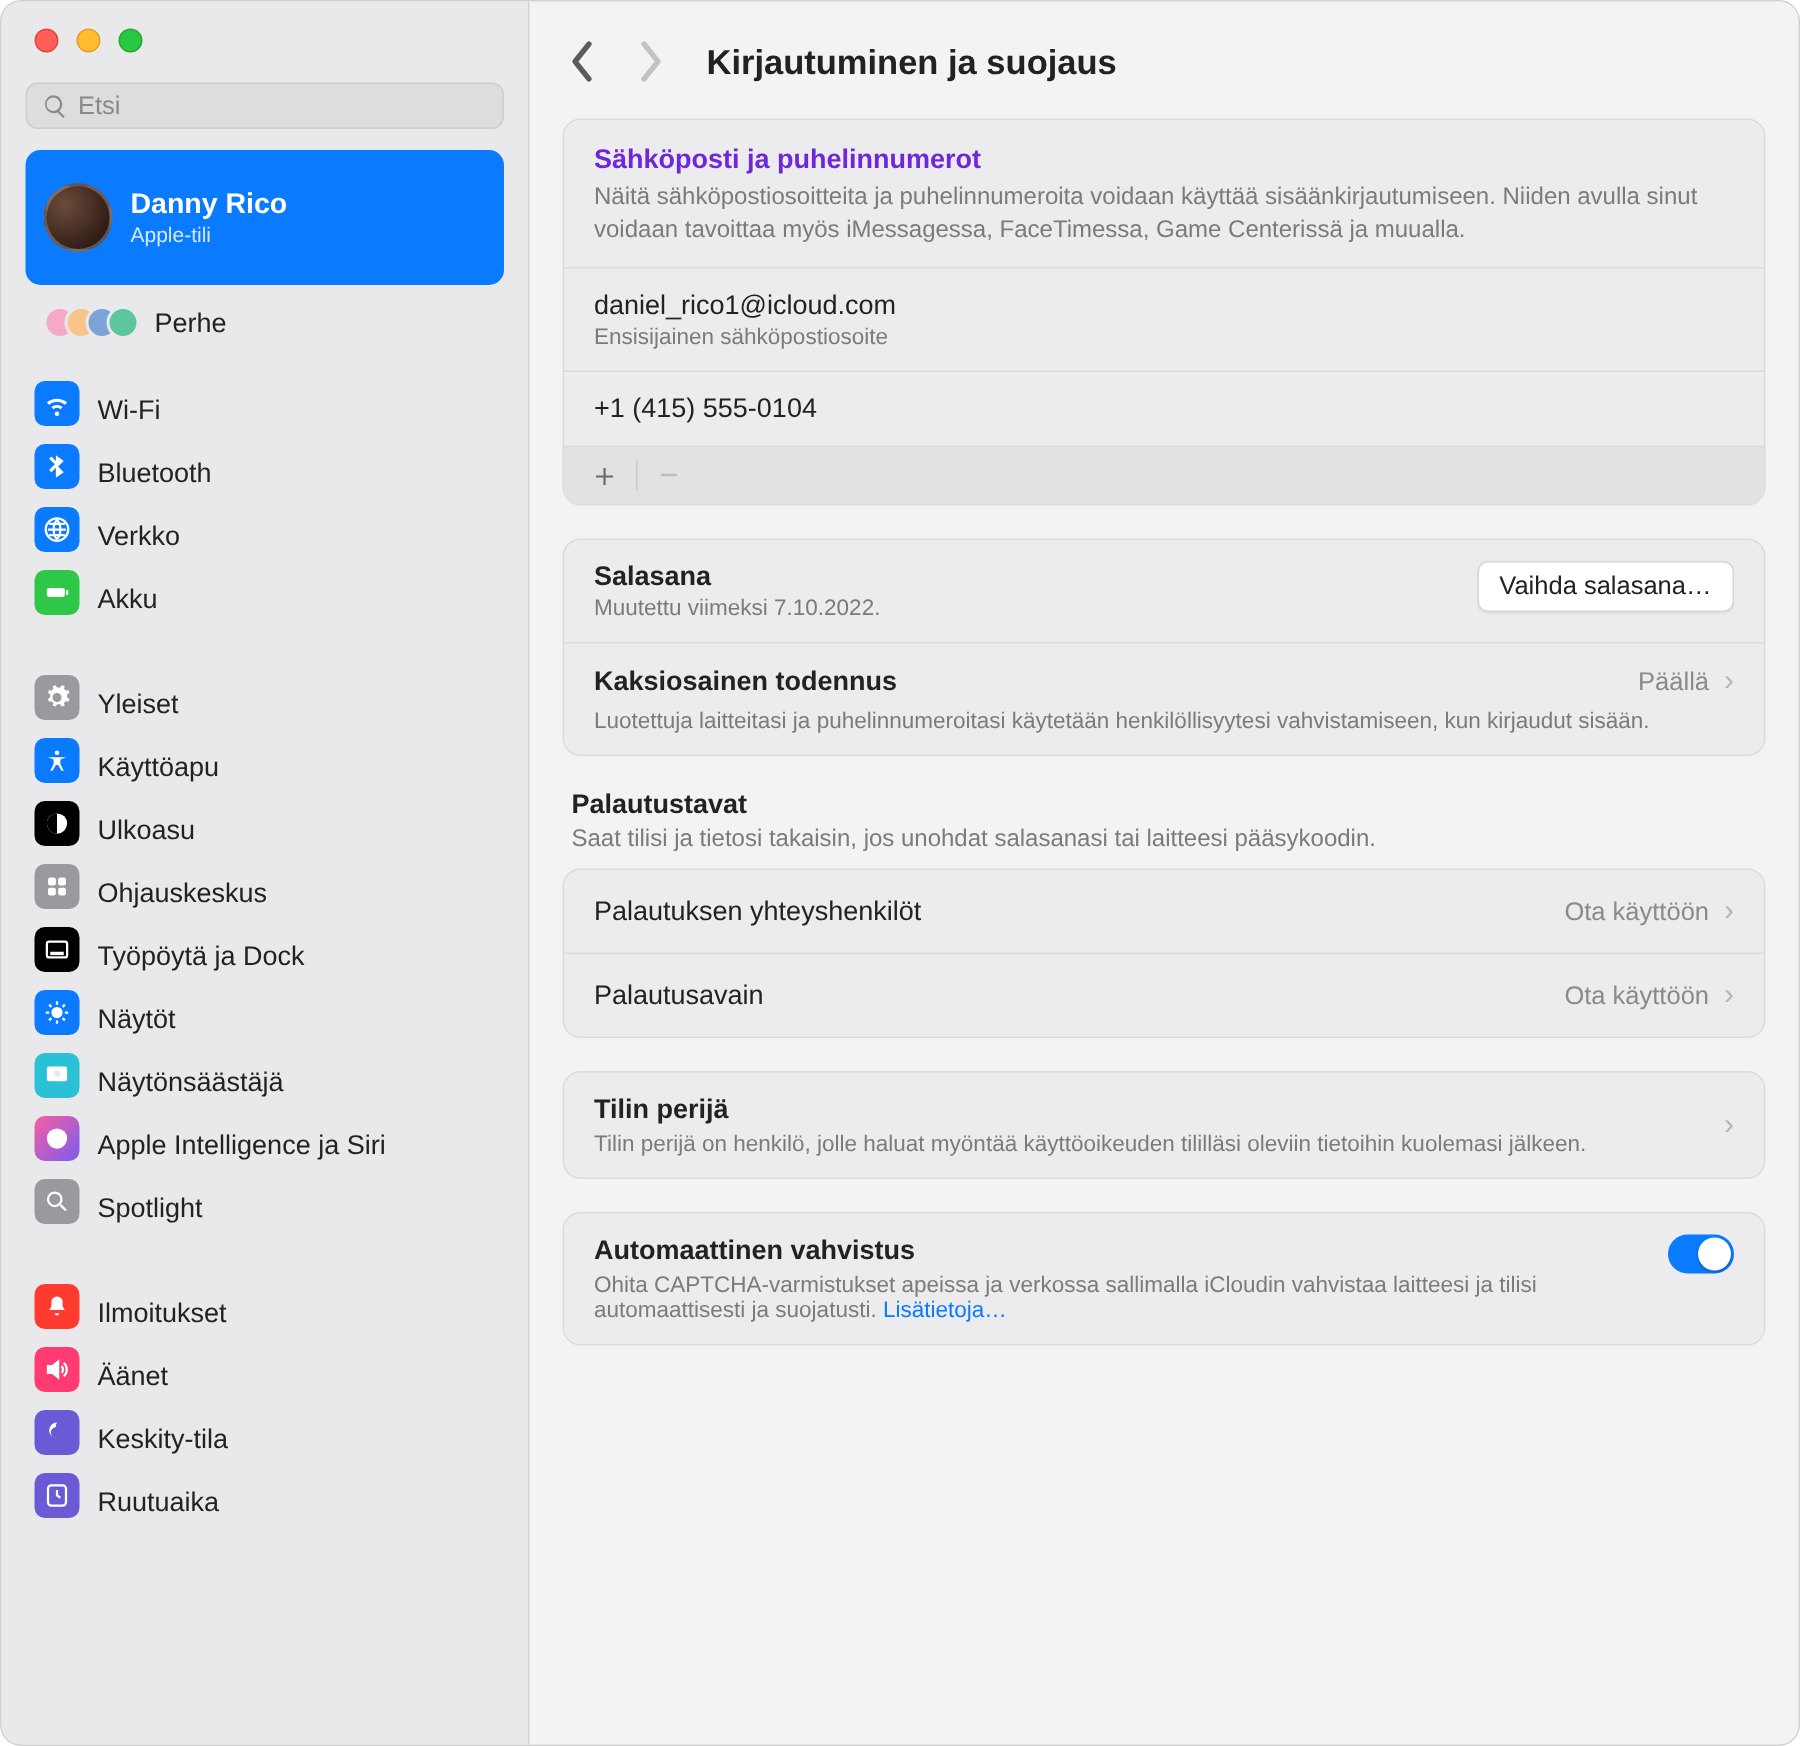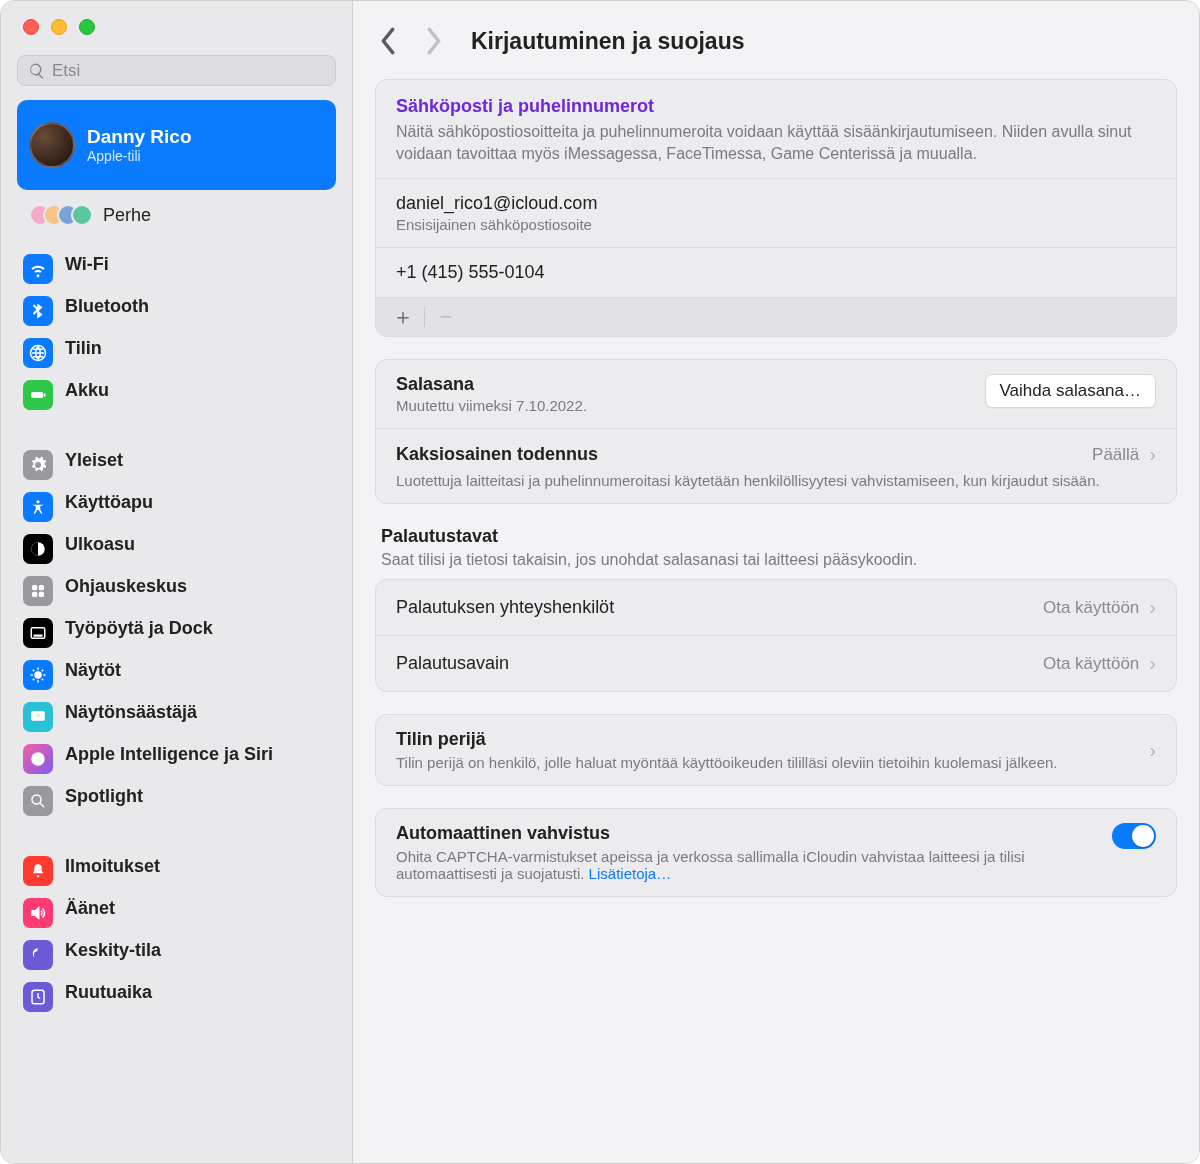--- a/index.html
+++ b/index.html
@@ -79,25 +79,24 @@
     margin-right: 10px;
   }
   .famicons .f { width: 22px; height: 22px; border-radius: 50%; border:2px solid #e9e8ea; margin-left:-8px;}
   .famicons .f:first-child{margin-left:0;}
   .f1{background:#f4a9c9;} .f2{background:#f8c48a;} .f3{background:#7aa3d8;} .f4{background:#5cc79e;}
   .family span { font-size: 18px; color:#222;}
   .navgroup { padding: 8px 16px 0 16px; }
   .gap { height: 20px; }
   .navitem {
     display: flex;
-    align-items: flex-start;
+    align-items: flex-end;
     padding: 6px 6px;
     border-radius: 8px;
     cursor: default;
-    font-weight: bold;
   }
   .navitem .ic {
     width: 30px; height: 30px; border-radius: 7px;
     margin-right: 12px;
     display: flex; align-items: center; justify-content: center;
     flex-shrink: 0;
   }
   .navitem .ic svg { width: 18px; height: 18px; fill: #fff; }
   .navitem .lbl { font-size: 18px; color:#222; }
   .content {
@@ -234,21 +233,21 @@
             </svg>
           </div>
           <span class="lbl">Bluetooth</span>
         </div>
         <div class="navitem">
           <div class="ic" style="background:#0a7aff">
             <svg viewBox="0 0 24 24">
               <path d="M12 2a10 10 0 100 20 10 10 0 000-20zm0 2c1 0 3 3 3 8s-2 8-3 8-3-3-3-8 2-8 3-8zm-8 8h16M5 7h14M5 17h14" fill="none" stroke="#fff" stroke-width="2"></path>
             </svg>
           </div>
-          <span class="lbl">Tilin</span>
+          <span class="lbl">Verkko</span>
         </div>
         <div class="navitem">
           <div class="ic" style="background:#2ec748">
             <svg viewBox="0 0 24 24">
               <rect x="3" y="8" width="16" height="8" rx="2" fill="#fff"></rect>
               <rect x="20" y="10" width="2" height="4" fill="#fff"></rect>
             </svg>
           </div>
           <span class="lbl">Akku</span>
         </div>

